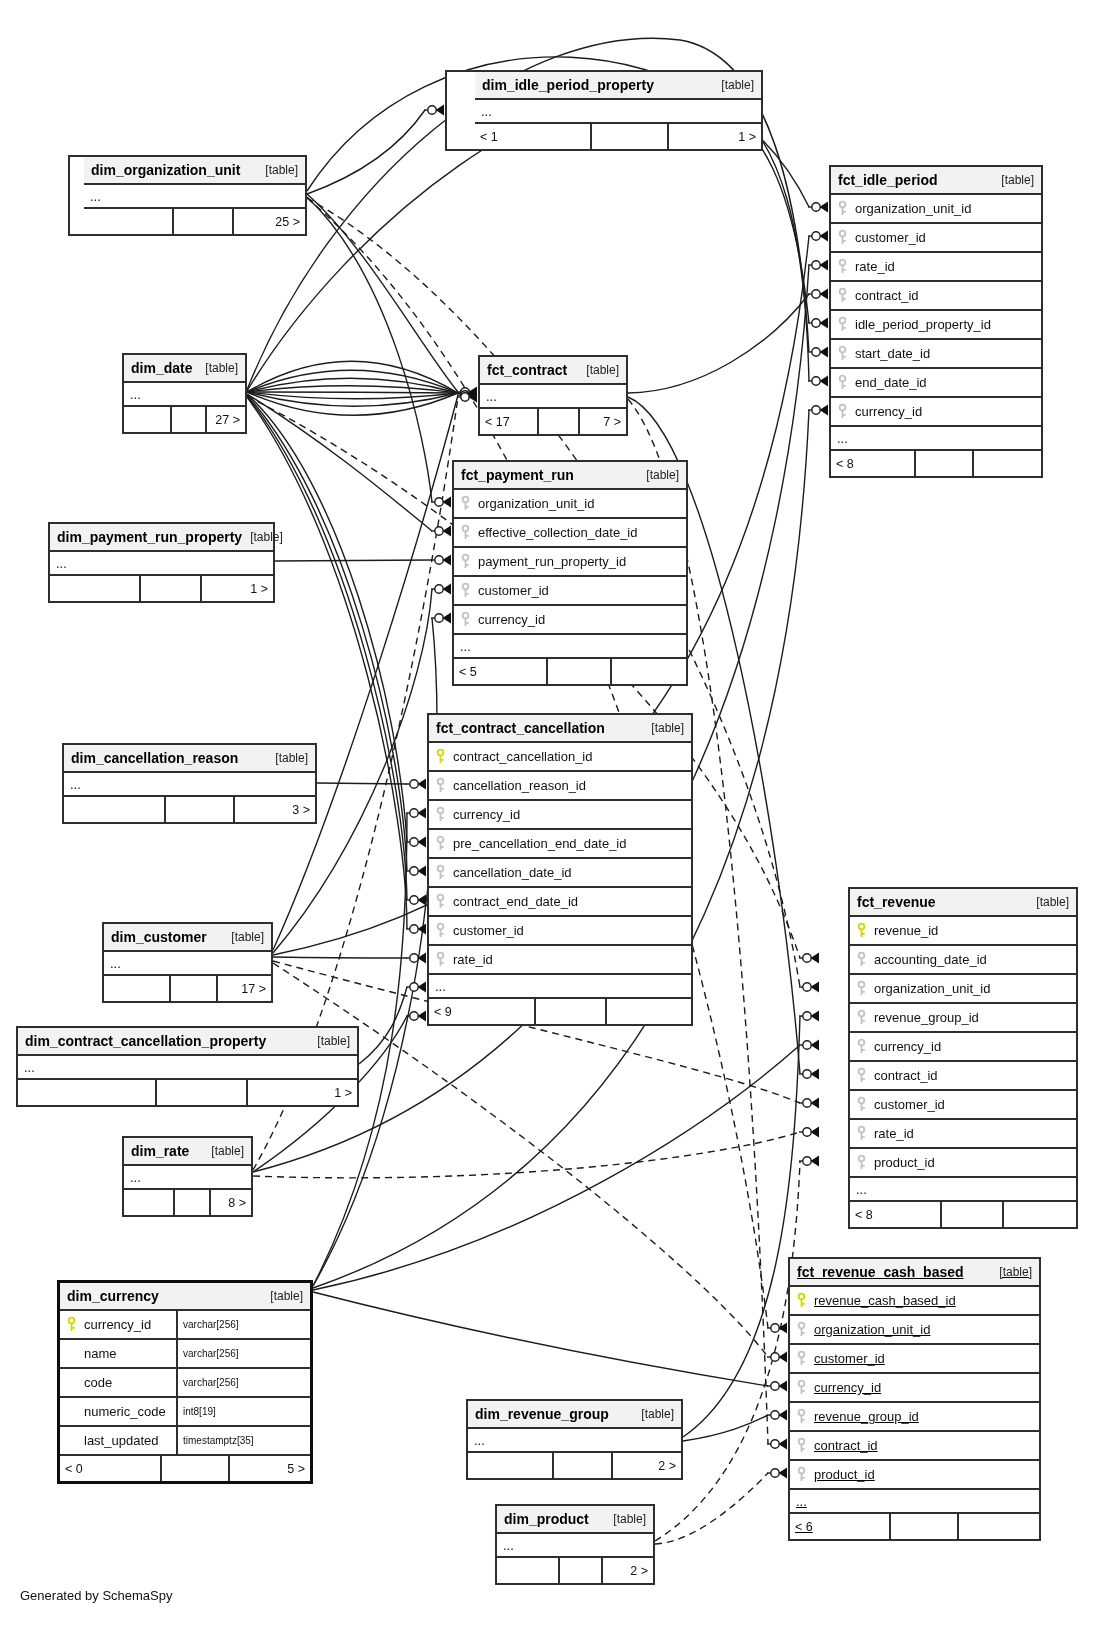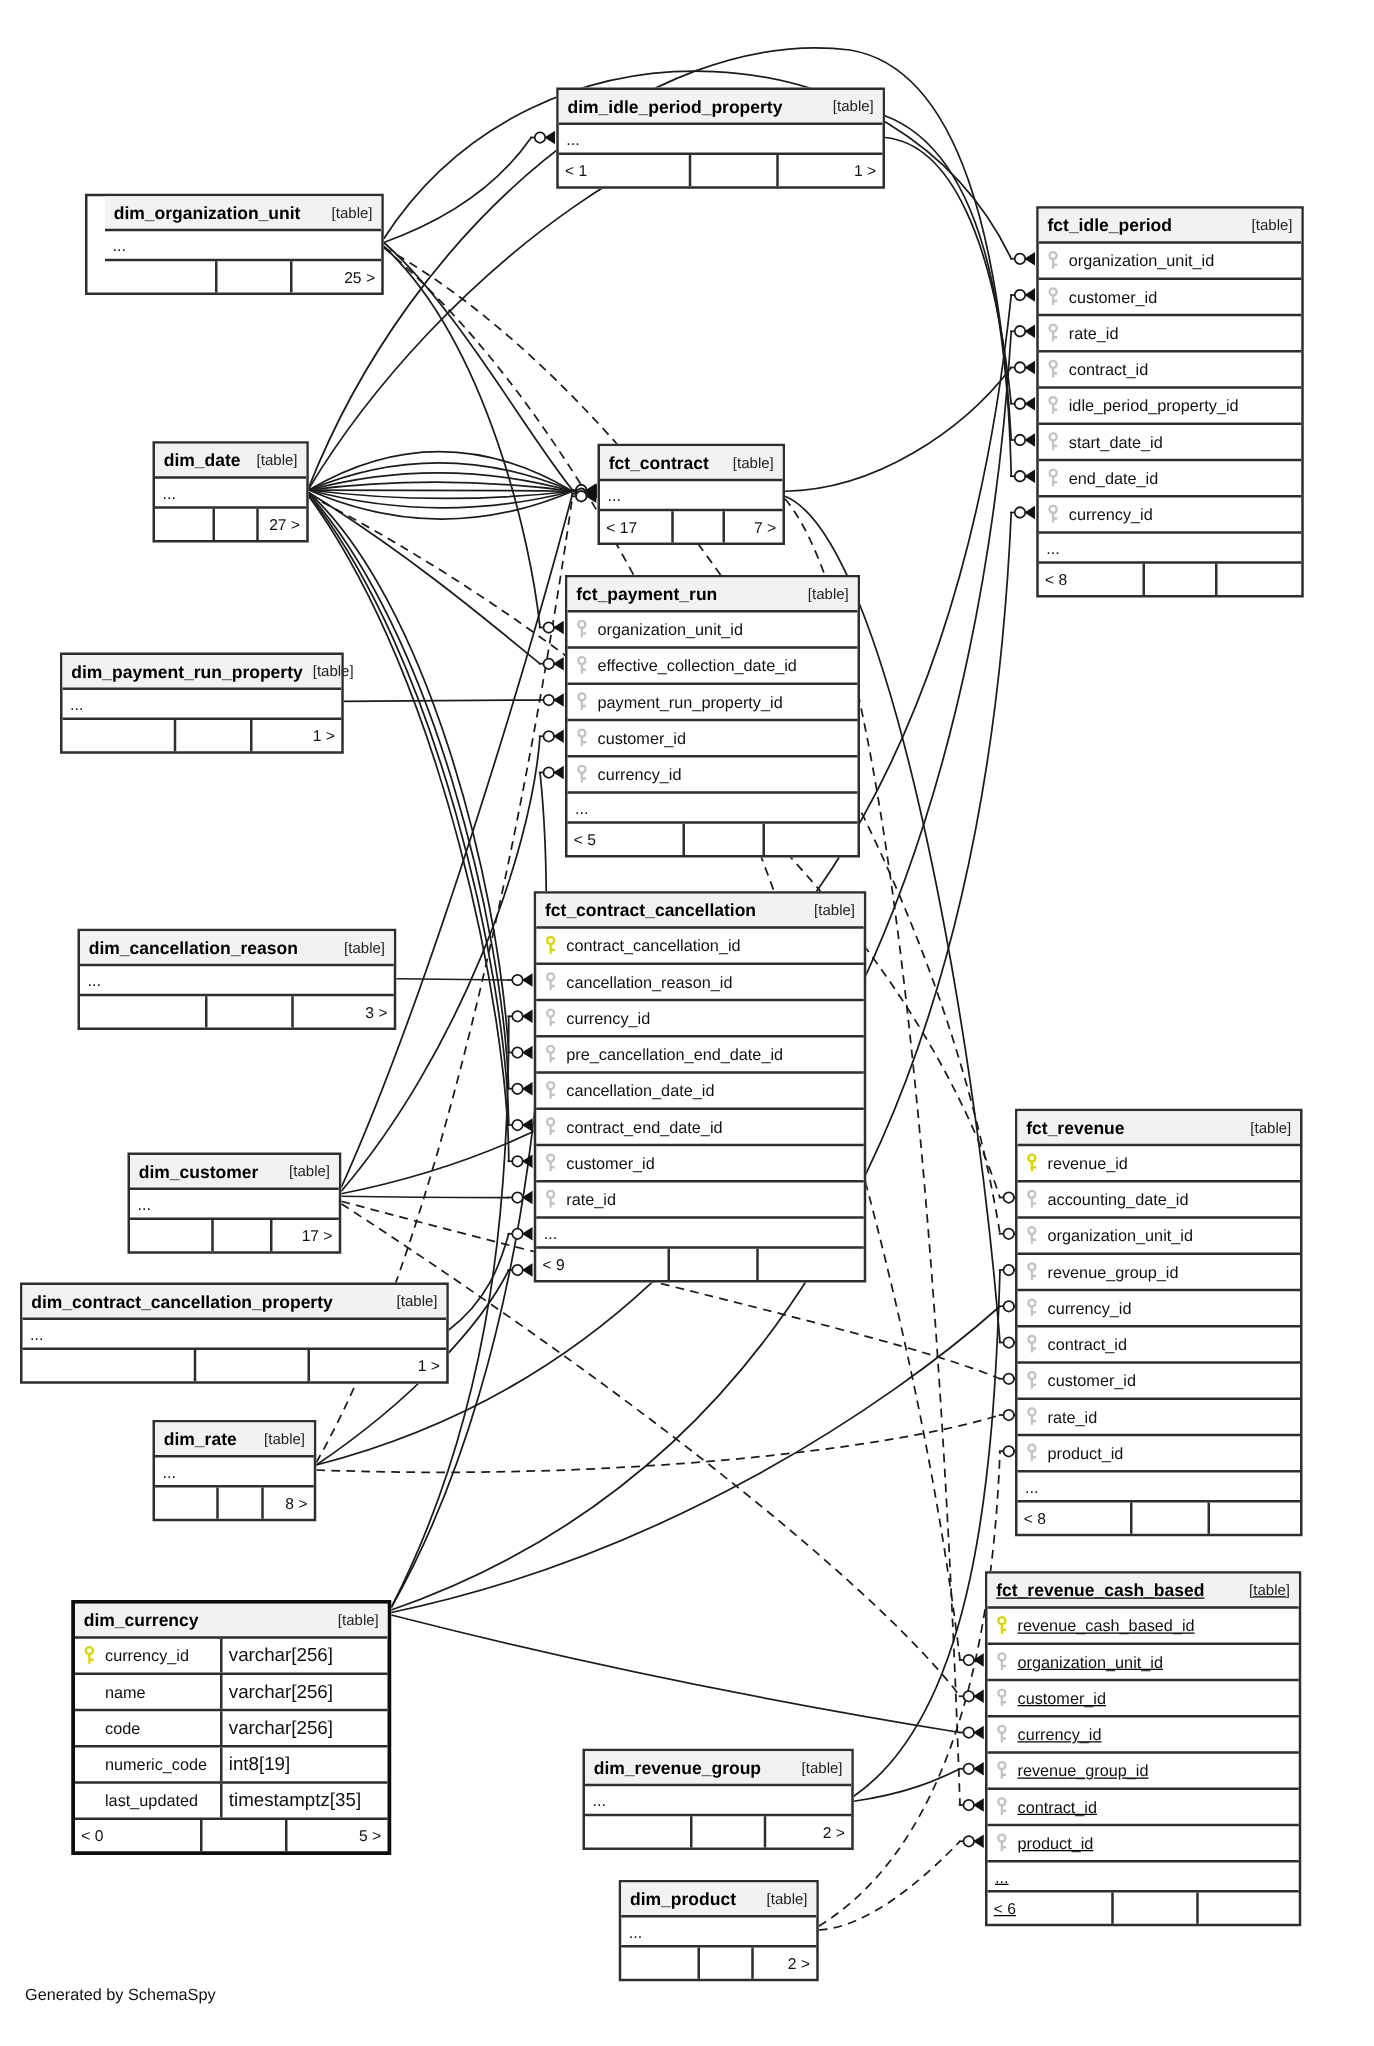--- a/index.html
+++ b/index.html
@@ -10,21 +10,21 @@
   .rel-line.dashed{stroke-dasharray:7,5;}
   .schema-table{position:absolute;border:2px solid #2e2e2e;background:#fff;box-sizing:border-box;}
   .schema-table.emphasis{border:3px solid #0d0d0d;}
   .st-header{display:flex;justify-content:space-between;align-items:center;background:#f2f2f2;
              border-bottom:2px solid #2e2e2e;height:28px;padding:0 7px;box-sizing:border-box;cursor:pointer;}
   .st-name{font-weight:bold;font-size:14px;color:#000;white-space:nowrap;}
   .st-tag{font-size:12px;color:#222;margin-left:8px;white-space:nowrap;}
   .st-row{display:flex;align-items:flex-start;height:29px;border-bottom:2px solid #2e2e2e;
           font-size:13px;color:#111;box-sizing:border-box;}
   .st-cell-name{flex:1;display:flex;align-items:center;gap:7px;padding:0 6px;height:100%;}
-  .st-cell-type{width:122px;border-left:2px solid #2e2e2e;padding:0 5px;display:flex;align-items:center;height:100%;font-size:15px;}
+  .st-cell-type{width:122px;border-left:2px solid #2e2e2e;padding:0 5px;display:flex;align-items:center;height:100%;font-size:10px;}
   .key-spacer{width:11px;flex:0 0 11px;height:17px;}
   .key-icon{width:11px;height:17px;flex:0 0 11px;}
   .st-ellipsis{height:24px;display:flex;align-items:center;padding:0 6px;
                border-bottom:2px solid #2e2e2e;font-size:13px;color:#111;box-sizing:border-box;}
   .st-footer{display:flex;height:25px;box-sizing:border-box;}
   .st-footer .fc{box-sizing:border-box;padding:0 5px;font-size:12.5px;color:#111;display:flex;align-items:center;min-width:0;}
   .st-footer .fc + .fc{border-left:2px solid #2e2e2e;}
   .st-footer .fc.c0{flex:1.6;justify-content:flex-start;}
   .st-footer .fc.c1{flex:1;}
   .st-footer .fc.c2{flex:1.25;justify-content:flex-end;}
@@ -318,21 +318,21 @@
         <polygon points="787,1438.6 787,1449.4 778.5,1444" fill="#111"></polygon>
       </g>
       <path d="M655,1544 C695,1542 740,1502 768,1473" class="rel-line dashed"></path>
       <g>
         <path d="M767,1473 L772,1473" class="rel-line"></path>
         <circle cx="775" cy="1473" r="4.2" fill="#fff" stroke="#1c1c1c" stroke-width="1.4"></circle>
         <polygon points="787,1467.6 787,1478.4 778.5,1473" fill="#111"></polygon>
       </g>
     </svg>
   <div id="tables">
-      <div class="schema-table" style="left: 445px; top: 70px; width: 263px;">
+      <div class="schema-table" style="left: 445px; top: 70px; width: 318px; padding-left: 28px;">
         <div class="st-header">
           <span class="st-name">dim_idle_period_property</span>
           <span class="st-tag">[table]</span>
         </div>
         <div class="st-ellipsis">...</div>
         <div class="st-footer">
           <div class="fc c0">&lt; 1</div>
           <div class="fc c1"></div>
           <div class="fc c2">1 &gt;</div>
         </div>
@@ -754,21 +754,21 @@
           <div class="st-cell-type">
             <span>timestamptz[35]</span>
           </div>
         </div>
         <div class="st-footer">
           <div class="fc c0">&lt; 0</div>
           <div class="fc c1"></div>
           <div class="fc c2">5 &gt;</div>
         </div>
       </div>
-      <div class="schema-table" style="left: 812px; top: 887px; width: 230px;">
+      <div class="schema-table" style="left: 848px; top: 887px; width: 230px;">
         <div class="st-header">
           <span class="st-name">fct_revenue</span>
           <span class="st-tag">[table]</span>
         </div>
         <div class="st-row">
           <div class="st-cell-name">
             <span style="display: flex; align-items: center;">
               <svg class="key-icon" viewBox="0 0 12 18" xmlns="http://www.w3.org/2000/svg">
                 <circle cx="6" cy="4.6" r="3.1" fill="none" stroke="#d6d600" stroke-width="2"></circle>
                 <path d="M6 7.7 L6 16 M6 12.6 L9.6 12.6" fill="none" stroke="#d6d600" stroke-width="2"></path>

